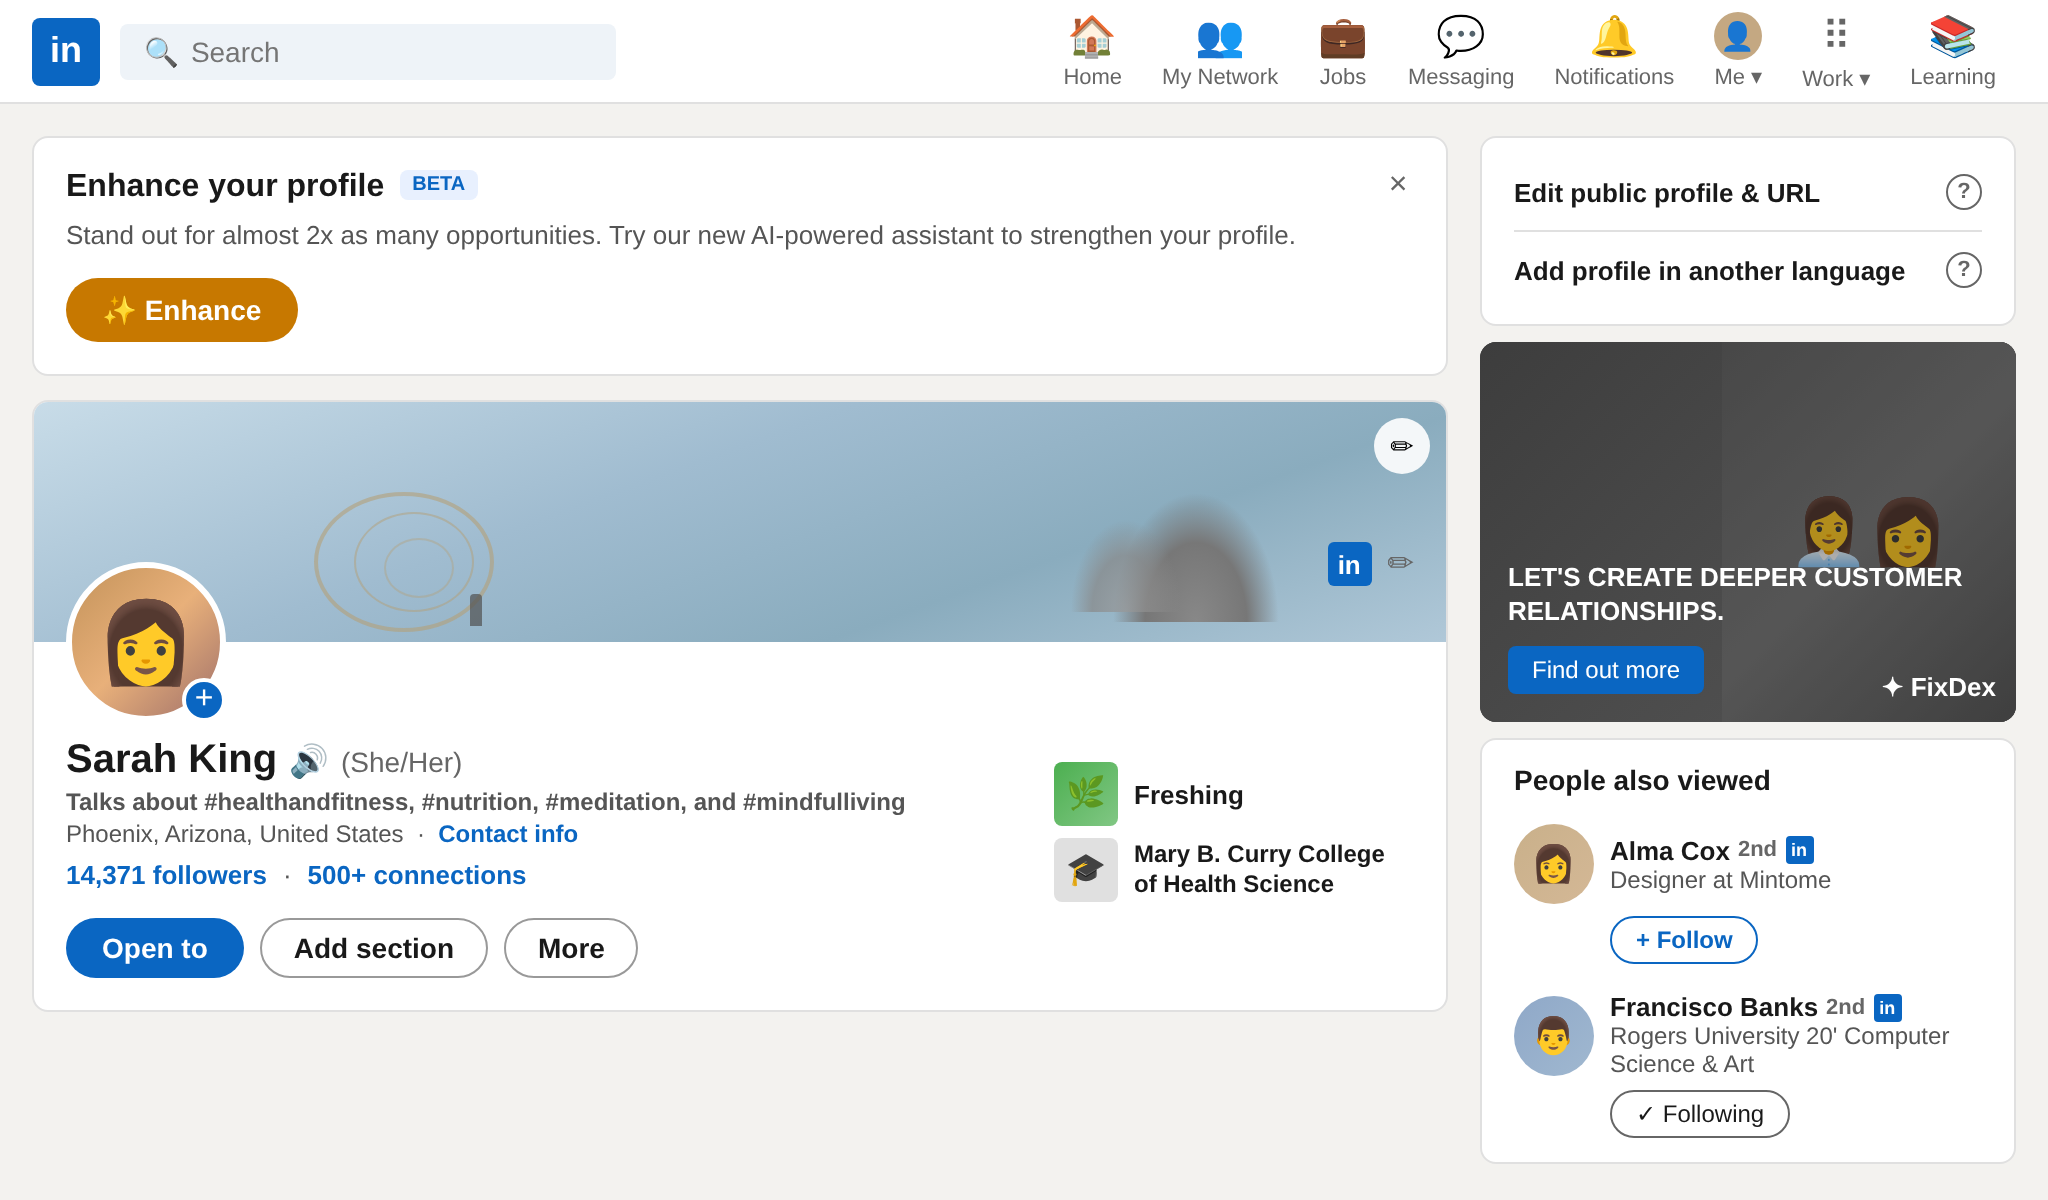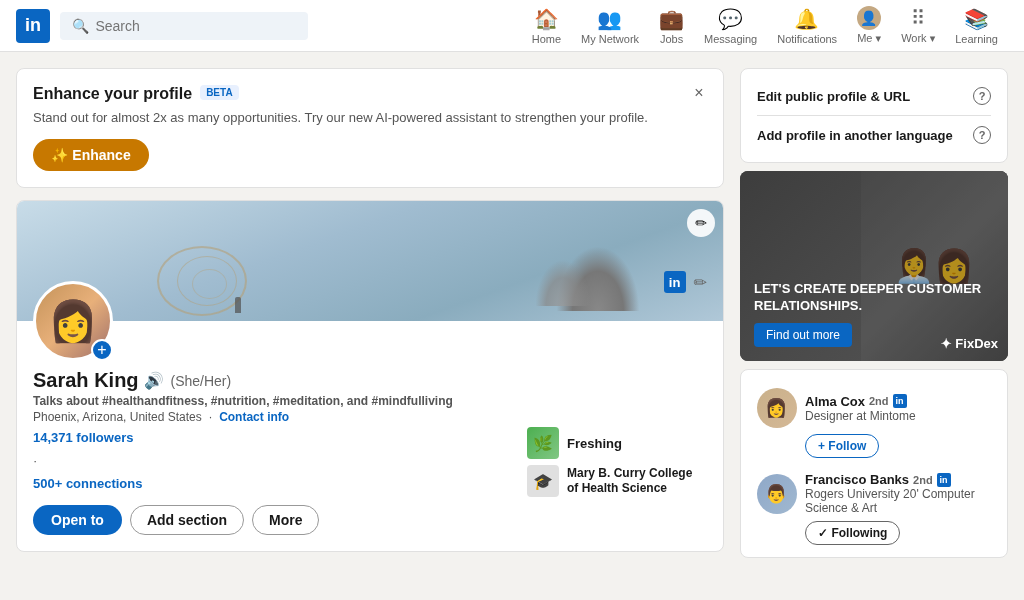--- a/index.html
+++ b/index.html
@@ -27,21 +27,21 @@
     .avatar-plus { position: absolute; bottom: 0; right: 0; background: #0a66c2; border-radius: 50%; width: 22px; height: 22px; display: flex; align-items: center; justify-content: center; color: #fff; font-size: 16px; border: 2px solid #fff; cursor: pointer; }
     .profile-info-row { display: flex; justify-content: space-between; align-items: flex-end; }
     .profile-left { flex: 1; }
     .profile-right { display: flex; flex-direction: column; gap: 6px; align-items: flex-start; margin-left: 16px; }
     .profile-name { font-size: 20px; font-weight: 700; display: flex; align-items: center; gap: 6px; }
     .pronouns { font-size: 14px; font-weight: 400; color: #666; }
     .profile-title { font-size: 14px; color: #191919; margin: 2px 0; }
     .profile-desc { font-size: 12px; color: #555; margin: 2px 0; font-weight: bold; }
     .profile-location { font-size: 12px; color: #555; margin: 2px 0; }
     .contact-link { color: #0a66c2; text-decoration: none; font-weight: 600; }
-    .followers-row { display: flex; gap: 8px; margin: 6px 0; font-size: 13px; flex-direction: column; }
+    .followers-row { display: flex; gap: 8px; margin: 6px 0; font-size: 13px; }
     .followers-link { color: #0a66c2; text-decoration: none; font-weight: 600; }
     .action-buttons { display: flex; gap: 8px; margin-top: 8px; flex-wrap: wrap; }
     .btn-primary { background: #0a66c2; color: #fff; border: none; border-radius: 20px; padding: 6px 18px; font-size: 14px; font-weight: 600; cursor: pointer; }
     .btn-outline { background: #fff; color: #191919; border: 1.5px solid #999; border-radius: 20px; padding: 6px 16px; font-size: 14px; font-weight: 600; cursor: pointer; }
     .company-item { display: flex; align-items: center; gap: 8px; font-size: 13px; font-weight: 600; }
     .company-icon { width: 32px; height: 32px; background: linear-gradient(135deg, #4caf50, #81c784); border-radius: 4px; display: flex; align-items: center; justify-content: center; }
     .edu-icon { width: 32px; height: 32px; background: #e0e0e0; border-radius: 4px; display: flex; align-items: center; justify-content: center; font-size: 16px; }
 
     
     .right-card { background: #fff; border-radius: 8px; border: 1px solid #e0e0e0; padding: 12px 16px; }
@@ -54,21 +54,21 @@
     .ad-btn { background: #0a66c2; color: #fff; border: none; border-radius: 4px; padding: 5px 12px; font-size: 12px; cursor: pointer; }
     .ad-logo { position: absolute; bottom: 10px; right: 10px; font-size: 14px; font-weight: 700; color: #fff; }
     .people-title { font-size: 14px; font-weight: 700; margin-bottom: 8px; }
     .person-item { display: flex; align-items: center; gap: 8px; padding: 6px 0; }
     .person-avatar { width: 40px; height: 40px; border-radius: 50%; background: linear-gradient(135deg, #b0c4de, #8fa8c8); flex-shrink: 0; display: flex; align-items: center; justify-content: center; font-size: 16px; }
     .person-info { flex: 1; }
     .person-name { font-size: 13px; font-weight: 600; display: flex; align-items: center; gap: 4px; }
     .person-role { font-size: 12px; color: #555; }
     .in-badge { width: 14px; height: 14px; background: #0a66c2; border-radius: 2px; display: inline-flex; align-items: center; justify-content: center; color: #fff; font-size: 9px; font-weight: 900; }
     .follow-btn-sm { border: 1.5px solid #0a66c2; color: #0a66c2; background: #fff; border-radius: 16px; padding: 4px 12px; font-size: 12px; cursor: pointer; font-weight: 600; display: flex; align-items: center; gap: 4px; }
-    .following-btn-sm { border: 1.5px solid #666; color: #191919; background: #fff; border-radius: 16px; padding: 4px 12px; font-size: 12px; cursor: pointer; font-weight: 700; display: flex; align-items: center; gap: 4px; }
+    .following-btn-sm { border: 1.5px solid #666; color: #191919; background: #fff; border-radius: 16px; padding: 4px 12px; font-size: 12px; cursor: pointer; font-weight: 400; display: flex; align-items: center; gap: 4px; }
     .linkedin-icon { width: 22px; height: 22px; background: #0a66c2; border-radius: 3px; display: flex; align-items: center; justify-content: center; color: #fff; font-weight: 900; font-size: 13px; }
   </style>
 </head>
 <body>
 
 <nav>
   <div style="background:#fff;border-bottom:1px solid #e0e0e0;display:flex;align-items:center;padding:0 16px;height:52px;position:fixed;top:0;left:0;right:0;z-index:100;">
     <div style="width:34px;height:34px;background:#0a66c2;border-radius:4px;display:flex;align-items:center;justify-content:center;color:#fff;font-weight:900;font-size:18px;margin-right:10px;flex-shrink:0;cursor:pointer;">
       <span>in</span>
     </div>
@@ -223,20 +223,21 @@
       <div class="ad-content" style="position:relative;z-index:2;padding:14px;">
         <div class="ad-title">LET'S CREATE DEEPER CUSTOMER RELATIONSHIPS.</div>
         <button class="ad-btn">Find out more</button>
       </div>
       <div class="ad-logo" style="position:absolute;bottom:10px;right:10px;font-size:13px;font-weight:700;color:#fff;">
         ✦ <span>FixDex</span>
       </div>
     </div>
 
     <div class="right-card">
+      <div class="people-title">People also viewed</div>
 
       <div class="person-item">
         <div class="person-avatar" style="background:linear-gradient(135deg,#c9b08a,#d4b896);">
           <span style="font-size:18px;">👩</span>
         </div>
         <div class="person-info">
           <div class="person-name">
             <span>Alma Cox</span>
             <span style="font-size:11px;color:#666;">2nd</span>
             <span class="in-badge">in</span>

